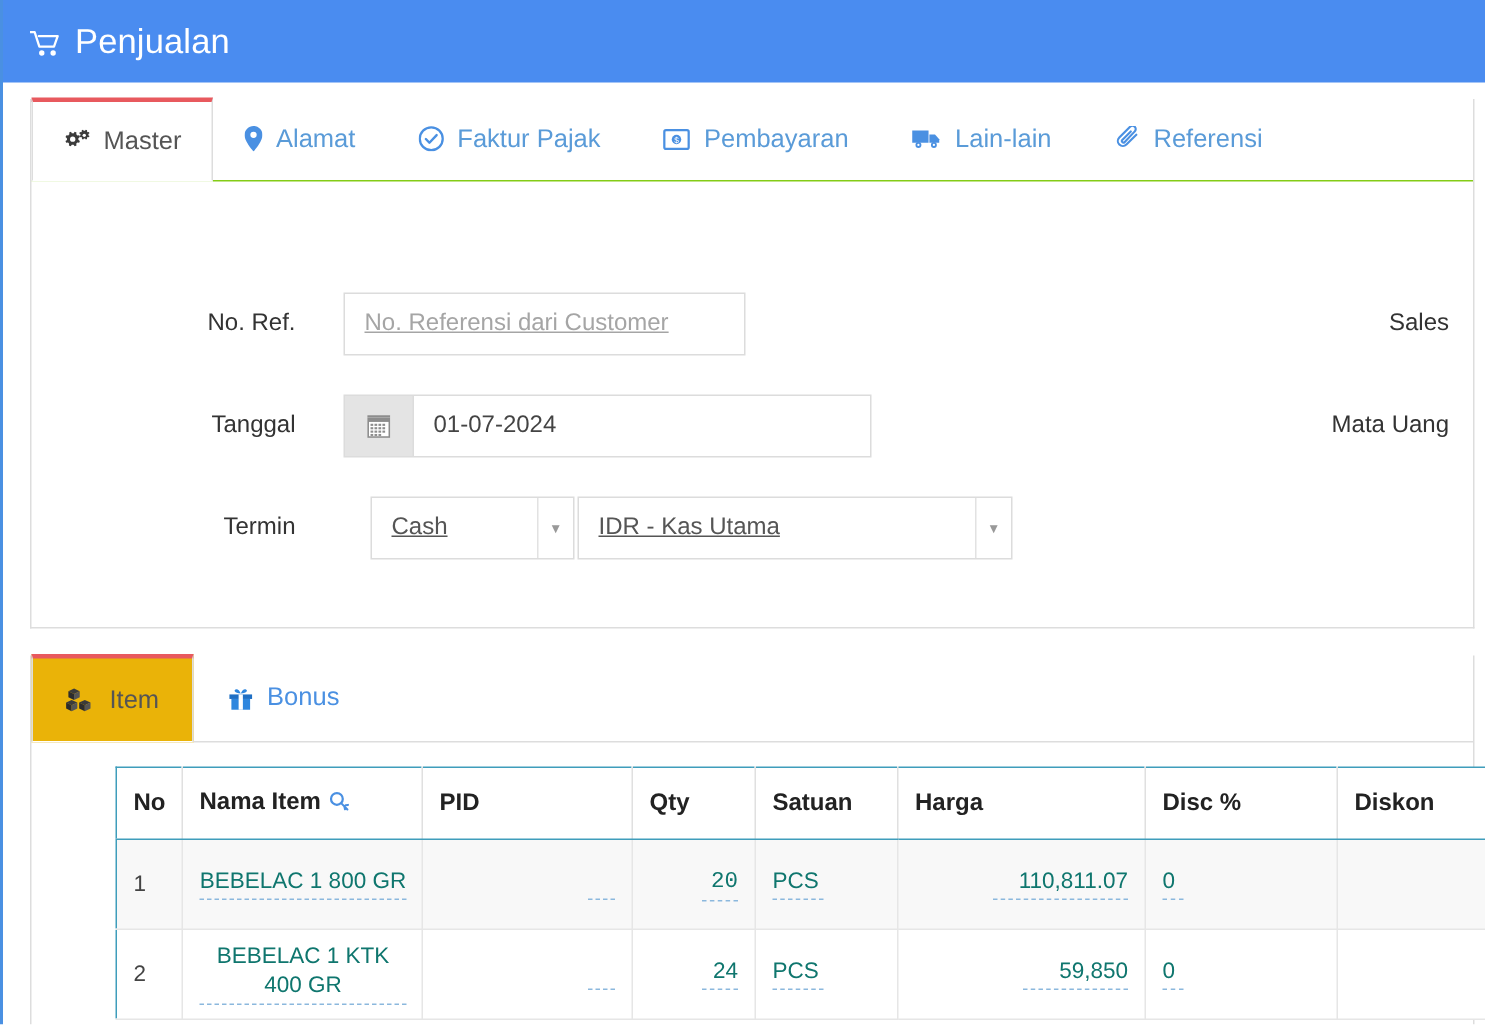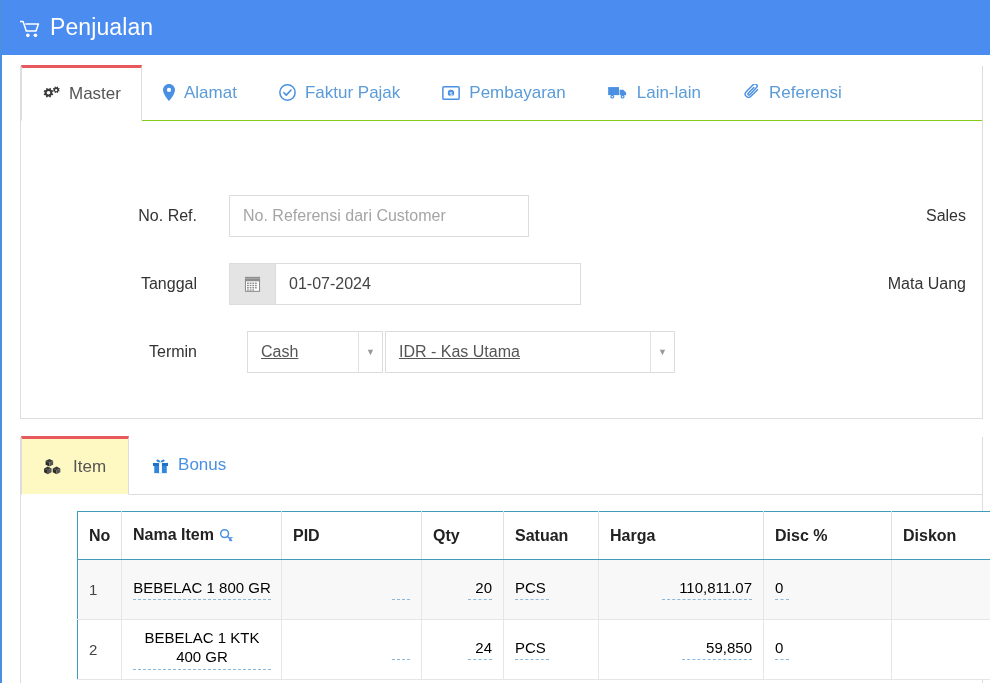--- a/index.html
+++ b/index.html
@@ -233,21 +233,21 @@
     top: -1px;
     border: 1px solid transparent;
   }
   .tabbar2 .tab .t-ico { margin-right: 9px; display: inline-flex; align-items: center; line-height: 0; }
   .tabbar2 .tab.active {
     color: #555555;
     border: 1px solid #dddddd;
     border-bottom: 1px solid #ffffff;
     border-top: 3px solid #e8595e;
     height: 59px;
-    background: #fef9c3;
+    background: #eab308;
   }
 
   
   .grid-wrap {
     padding: 16px 12px 0 12px;
   }
   table.grid {
     border-collapse: collapse;
     width: 936px;
     table-layout: fixed;
@@ -284,21 +284,21 @@
     font-size: 15px;
     text-align: left;
     vertical-align: middle;
   }
   .editable {
     border-bottom: 1px dashed #8bb8dd;
     display: inline-block;
     line-height: 1.25;
     padding-bottom: 2px;
     cursor: text;
-    color: #000000;
+    color: #0f766e;
   }
   .cell-right { text-align: right; }
   .cell-center { text-align: center; }
   .cell-left { text-align: left; }
   .dash-only {
     color: #8bb8dd;
     font-size: 13px;
     letter-spacing: 1px;
   }
   .search-ico { margin-left: 5px; vertical-align: -2px; display: inline-block; }
@@ -390,21 +390,21 @@
         </span>
         <span>Referensi</span>
       </div>
     </div>
 
     <div class="form-body">
 
 
       <div class="form-row" style="top:73px;">
         <div class="lbl-left">No. Ref.</div>
-        <div class="ctl inp placeholder" style="width:300px;">No. Referensi dari Customer</div>
+        <div class="ctl inp placeholder" style="width:268px;text-decoration:underline;">No. Referensi dari Customer</div>
         <div class="lbl-right">Sales</div>
       </div>
 
       <div class="form-row" style="top:141px;">
         <div class="lbl-left">Tanggal</div>
         <div class="ctl date-group" style="width:352px;">
           <div class="cal-btn">
             <svg width="17" height="17" viewBox="0 0 18 18">
               <rect x="1" y="2.6" width="16" height="14.2" fill="#8d8d8d"></rect>
               <rect x="2.1" y="5.6" width="13.8" height="10.1" fill="#ffffff"></rect>
@@ -515,21 +515,21 @@
         <tbody>
           <tr class="r-odd">
             <td class="no-cell">1</td>
             <td class="cell-center">
               <span class="editable" style="min-width:138px;">BEBELAC 1 800 GR</span>
             </td>
             <td class="cell-right">
               <span class="editable dash-only" style="min-width:18px;">&nbsp;</span>
             </td>
             <td class="cell-right">
-              <span class="editable" style="min-width:24px;">20</span>
+              <span class="editable" style="min-width:24px;font-family:Liberation Mono, monospace;">20</span>
             </td>
             <td class="cell-left">
               <span class="editable" style="min-width:34px;">PCS</span>
             </td>
             <td class="cell-right">
               <span class="editable" style="min-width:90px;">110,811.07</span>
             </td>
             <td class="cell-left">
               <span class="editable" style="min-width:14px;">0</span>
             </td>

